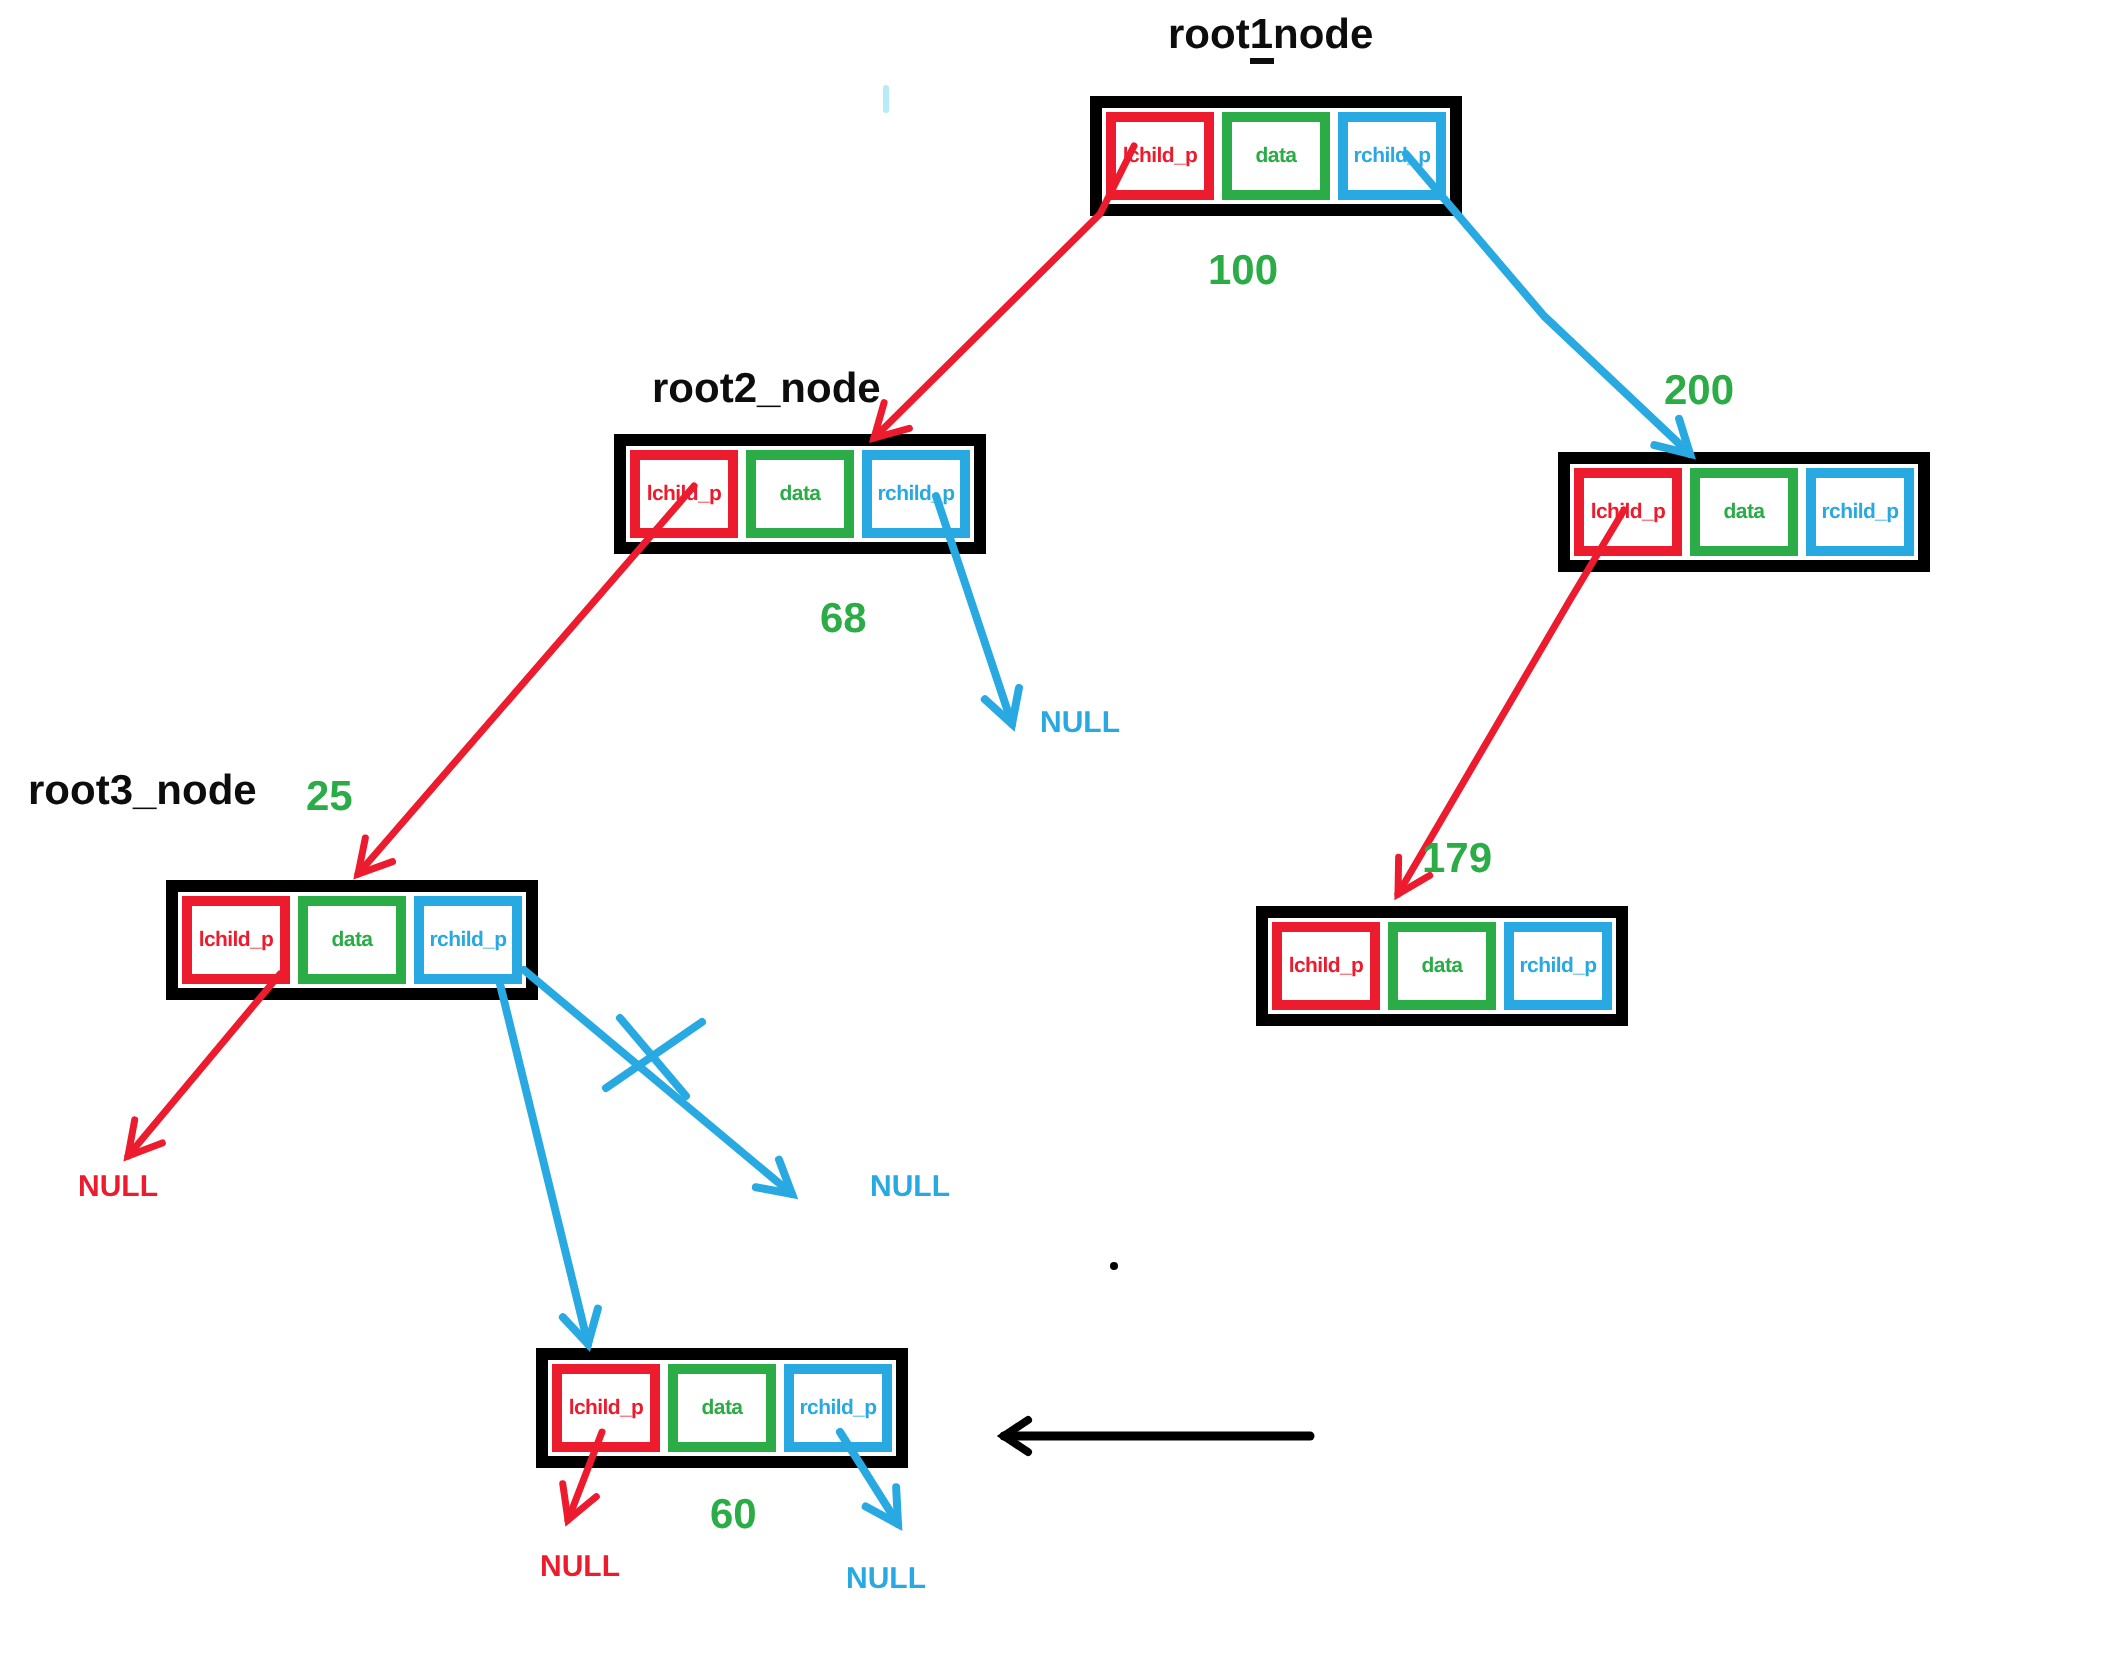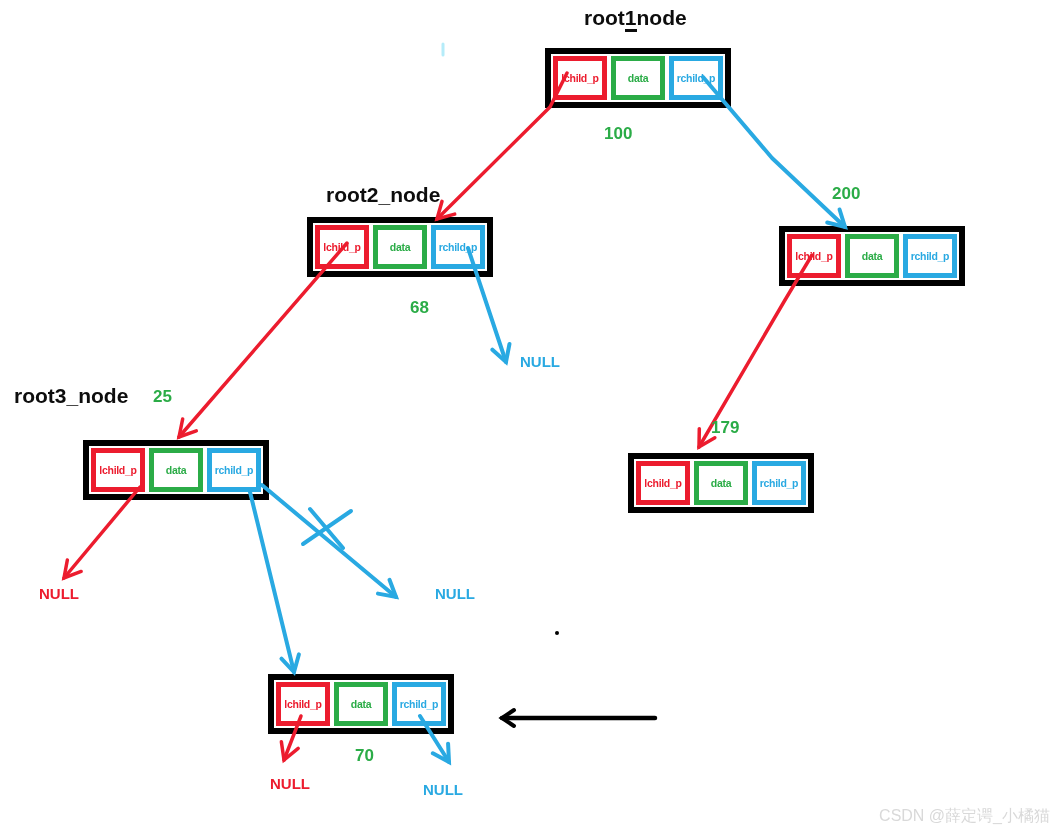--- a/index.html
+++ b/index.html
@@ -51,21 +51,21 @@
     font-weight: bold;
     font-size: 21px;
     color: #0d0d0d;
     z-index: 3;
     white-space: nowrap;
   }
   .node-title .u { border-bottom: 3px solid #0d0d0d; }
   .value {
     position: absolute;
     font-weight: bold;
-    font-size: 17px;
+    font-size: 21px;
     color: var(--green);
     z-index: 3;
     white-space: nowrap;
   }
   .null {
     position: absolute;
     font-weight: bold;
     font-size: 15px;
     z-index: 3;
     white-space: nowrap;
@@ -208,23 +208,22 @@
     <div class="cell blue">
         <span>rchild_p</span>
       </div>
   </div>
 
   <div class="value" style="left:604px; top:124px;">100</div>
   <div class="value" style="left:386px; top:298px;margin-left:24px;">68</div>
   <div class="value" style="left:153px; top:387px;">25</div>
   <div class="value" style="left:832px; top:184px;">200</div>
   <div class="value" style="left:711px; top:418px;">179</div>
-  <div class="value" style="left:355px; top:746px;">70</div>
+  <div class="value" style="left:355px; top:746px;">60</div>
 
   <div class="null blue" style="left:520px; top:353px;">NULL</div>
   <div class="null red" style="left:39px;  top:585px;">NULL</div>
   <div class="null blue" style="left:435px; top:585px;">NULL</div>
   <div class="null red" style="left:270px; top:775px;">NULL</div>
   <div class="null blue" style="left:423px; top:781px;">NULL</div>
 
-  <div class="watermark">CSDN @薛定谔_小橘猫</div>
 
 </div>
 
 </body></html>

